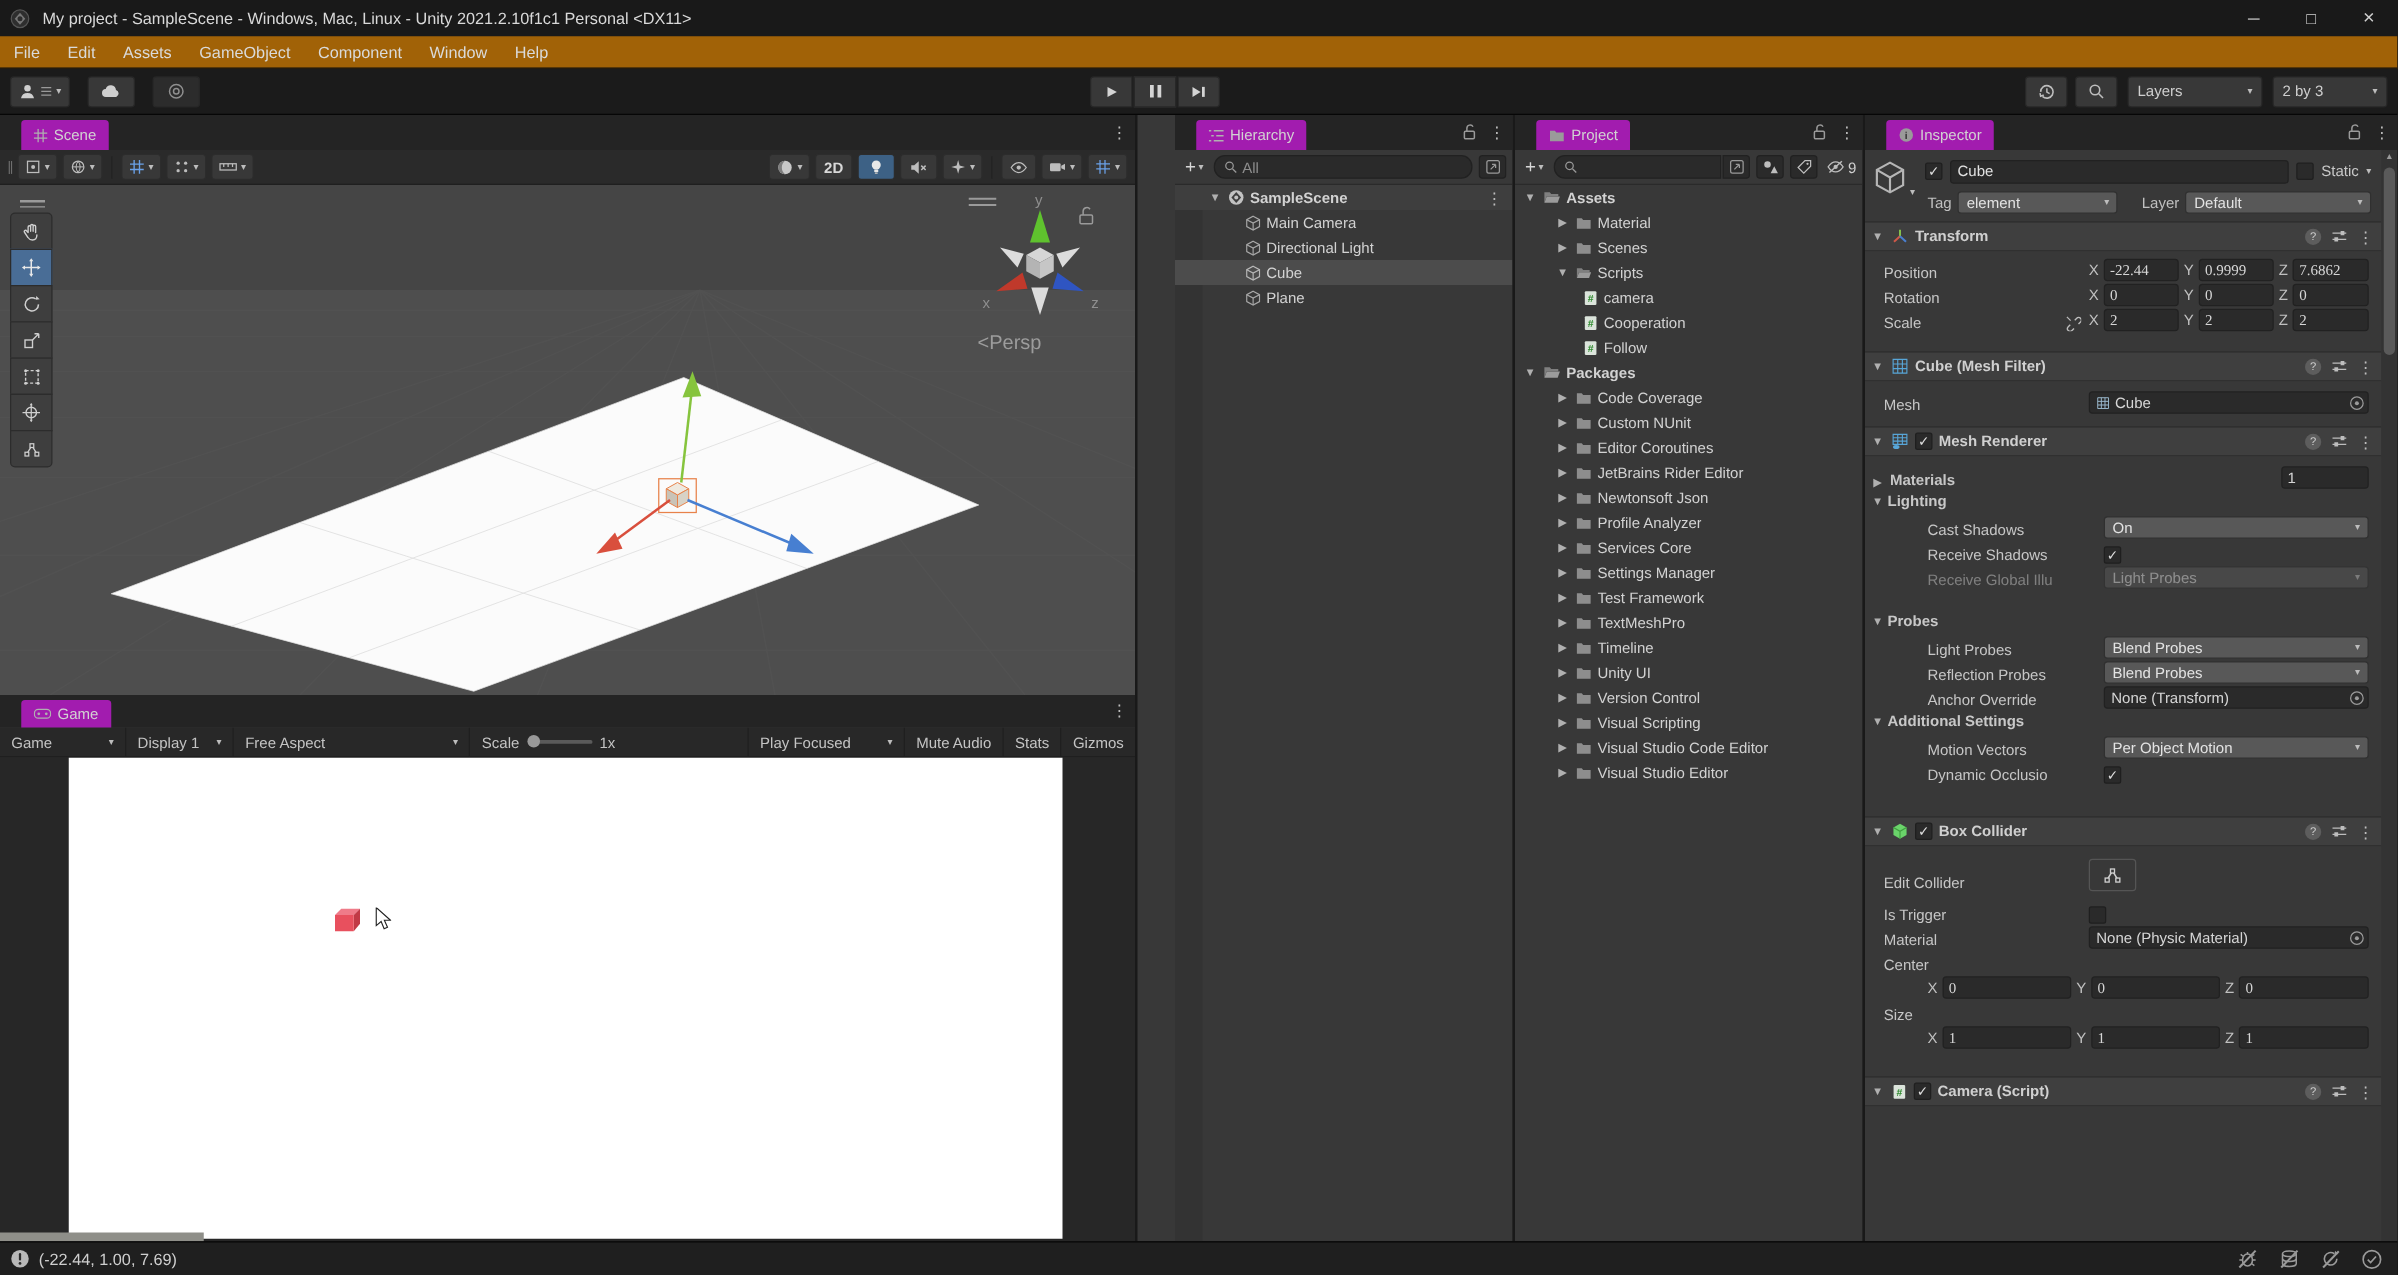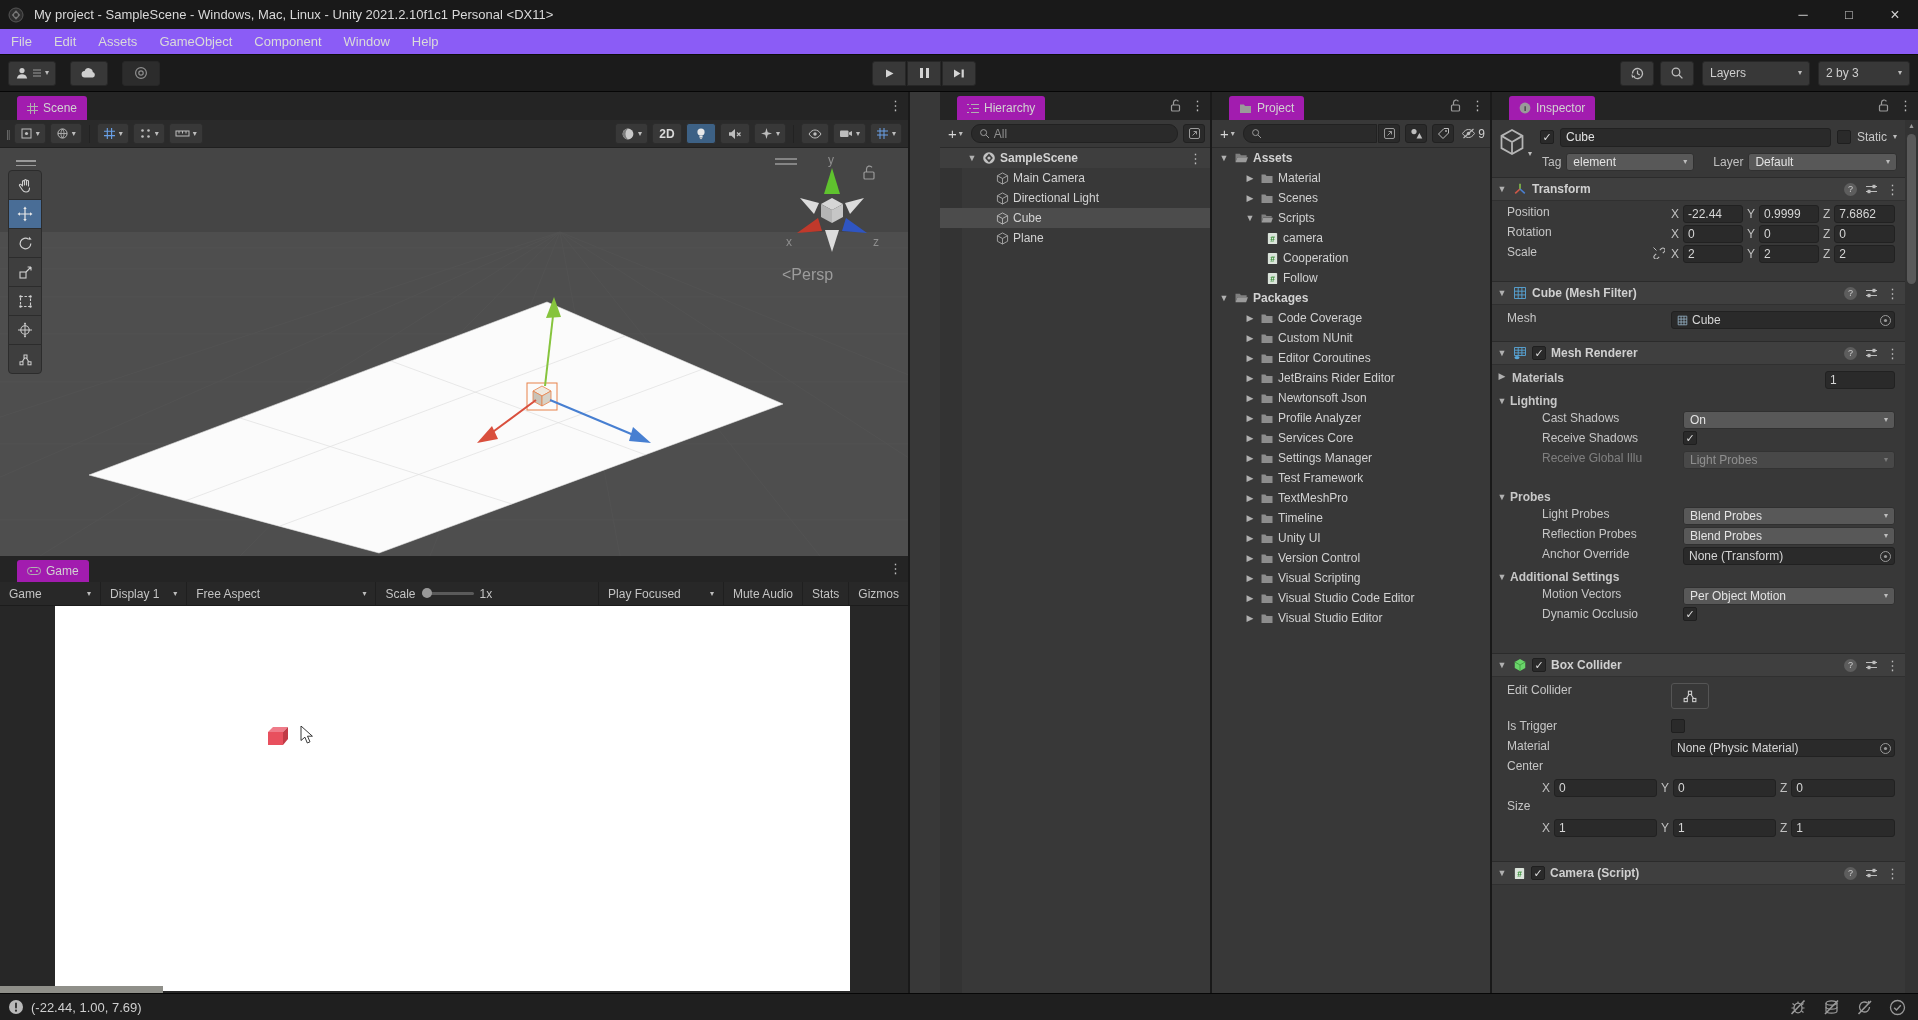--- a/index.html
+++ b/index.html
@@ -4,21 +4,21 @@
 <style>
   * { box-sizing: border-box; margin:0; padding:0; }
   html,body { width:1918px; height:1020px; overflow:hidden; }
   body { background:#191919; font-family:"Liberation Sans",sans-serif; font-size:12px; color:#c8c8c8; position:relative; }
   svg { display:block; }
 
   
   .titlebar { position:absolute; left:0; top:0; width:1918px; height:29px; background:#191919; display:flex; align-items:center; color:#d9d9d9; font-size:13px; }
   .winbtns { margin-left:auto; display:flex; height:29px; }
   .winbtn { width:46px; height:29px; display:flex; align-items:center; justify-content:center; color:#d0d0d0; font-size:13px; }
-  .menubar { position:absolute; left:0; top:29px; width:1918px; height:26px; background:#8b5cf6; display:flex; align-items:center; border-bottom:1px solid #0d0d0d; }
+  .menubar { position:absolute; left:0; top:29px; width:1918px; height:26px; background:#a16207; display:flex; align-items:center; border-bottom:1px solid #0d0d0d; }
   .menu-item { padding:0 11px; color:#dadada; font-size:13px; height:100%; display:flex; align-items:center; }
   .maintoolbar { position:absolute; left:0; top:55px; width:1918px; height:37px; background:#1b1b1b; border-bottom:1px solid #060606; display:flex; align-items:center; padding:0 8px; }
   .tbtn { background:#383838; border:1px solid #272727; border-radius:3px; height:25px; display:flex; align-items:center; justify-content:center; gap:3px; padding:0 7px; color:#cfcfcf; }
   .tgroup { display:flex; gap:1px; }
   .tgroup .tbtn { border-radius:0; }
   .tgroup .tbtn:first-child { border-radius:3px 0 0 3px; }
   .tgroup .tbtn:last-child { border-radius:0 3px 3px 0; }
   .caret { font-size:8px; color:#bdbdbd; line-height:1; }
   .pausebars { display:flex; gap:3px; }
   .pausebars i { width:3px; height:10px; background:#d4d4d4; display:block; }
@@ -94,27 +94,27 @@
   .cb { width:14px; height:14px; background:#2a2a2a; border:1px solid #1f1f1f; border-radius:2px; display:flex; align-items:center; justify-content:center; color:#dedede; font-size:11px; flex:none; }
   .dd { background:#585858; border:1px solid #303030; border-radius:3px; height:18px; display:flex; align-items:center; gap:4px; padding:0 6px; color:#e3e3e3; overflow:hidden; white-space:nowrap; }
   .dd .caret { margin-left:auto; }
   .nf { background:#2a2a2a; border:1px solid #212121; border-radius:3px; height:18px; display:flex; align-items:center; padding:0 4px; color:#d6d6d6; overflow:hidden; white-space:nowrap; }
   .objf { background:#2a2a2a; border:1px solid #212121; border-radius:3px; height:18px; display:flex; align-items:center; gap:4px; padding:0 2px 0 5px; color:#d6d6d6; overflow:hidden; white-space:nowrap; flex:1; }
   .picker { margin-left:auto; flex:none; }
   .chead { height:24px; background:#3f3f3f; border-top:1px solid #2b2b2b; border-bottom:1px solid #303030; display:flex; align-items:center; gap:5px; padding:0 6px 0 4px; }
   .chead .title { font-weight:bold; color:#d0d0d0; white-space:nowrap; }
   .chead .right { margin-left:auto; display:flex; align-items:center; gap:8px; }
   .helpq { width:13px; height:13px; border-radius:50%; background:#5d5d5d; color:#cfcfcf; font-size:9px; display:flex; align-items:center; justify-content:center; }
-  .irow { display:flex; align-items:flex-start; height:20px; padding:0 10px 0 15px; gap:4px; }
+  .irow { display:flex; align-items:flex-end; height:20px; padding:0 10px 0 15px; gap:4px; }
   .irow .lbl { width:160px; flex:none; white-space:nowrap; overflow:hidden; color:#c6c6c6; }
   .irow.sub { padding-left:50px; }
   .irow.sub .lbl { width:137px; }
   .axisg { flex:1; display:flex; align-items:center; gap:4px; min-width:0; }
   .axisl { color:#c0c0c0; flex:none; }
-  .axisg .nf { flex:1; min-width:0; }
+  .axisg .nf { flex:1; min-width:0;font-family:Liberation Serif, serif; }
   .grouphead { display:flex; align-items:center; height:20px; padding-left:4px; gap:2px; }
   .dis { opacity:.5; }
   .spacer6 { height:6px; } .spacer10 { height:10px; } .spacer16 { height:16px; }
 
   
   .statusbar { position:absolute; left:0; top:993px; width:1918px; height:27px; background:#1f1f1f; border-top:1px solid #070707; display:flex; align-items:center; padding:0 8px; gap:7px; color:#cfcfcf; font-size:13px; }
   .statusicons { margin-left:auto; display:flex; align-items:center; gap:16px; padding-right:4px; }
   .corner-strip { position:absolute; left:0; top:986px; width:163px; height:8px; background:#8f8f89; }
 
   .wlabel { white-space:nowrap; }

